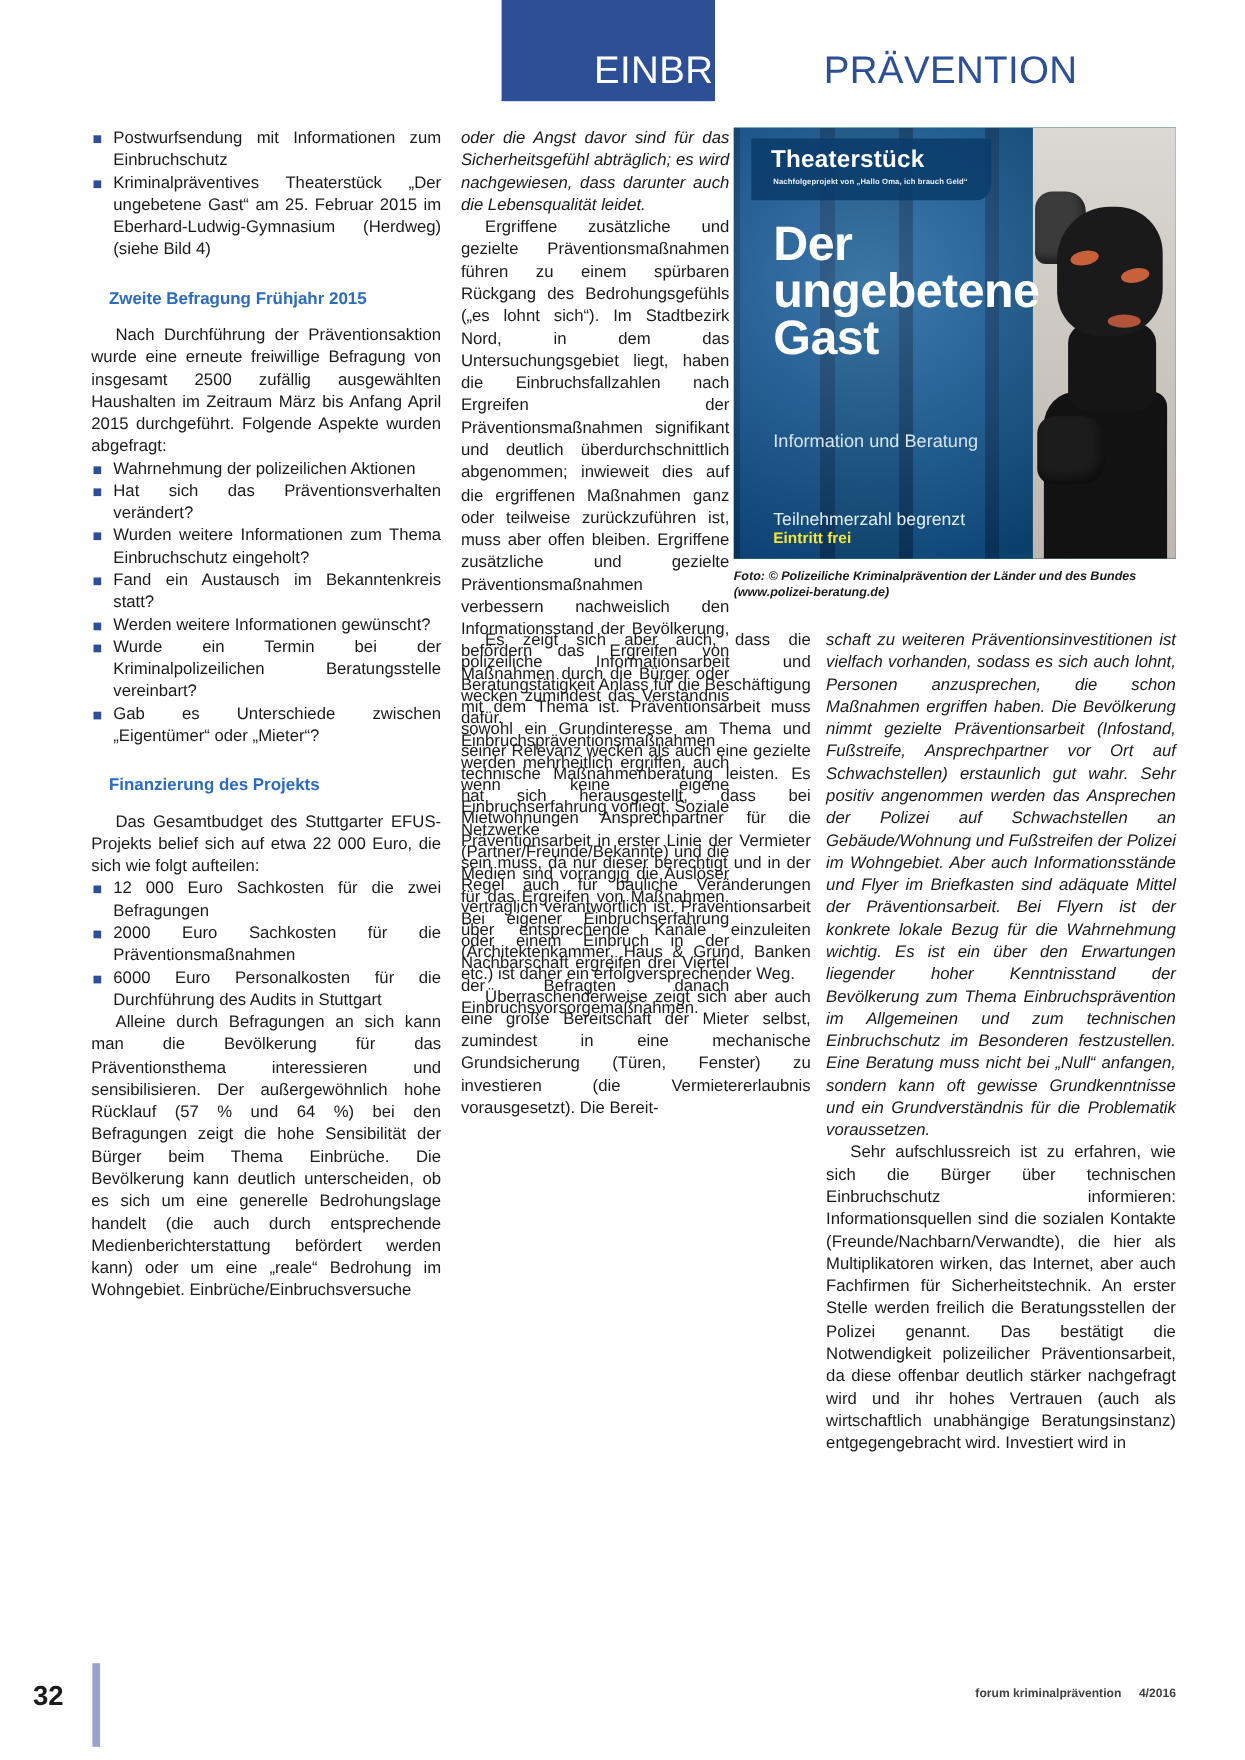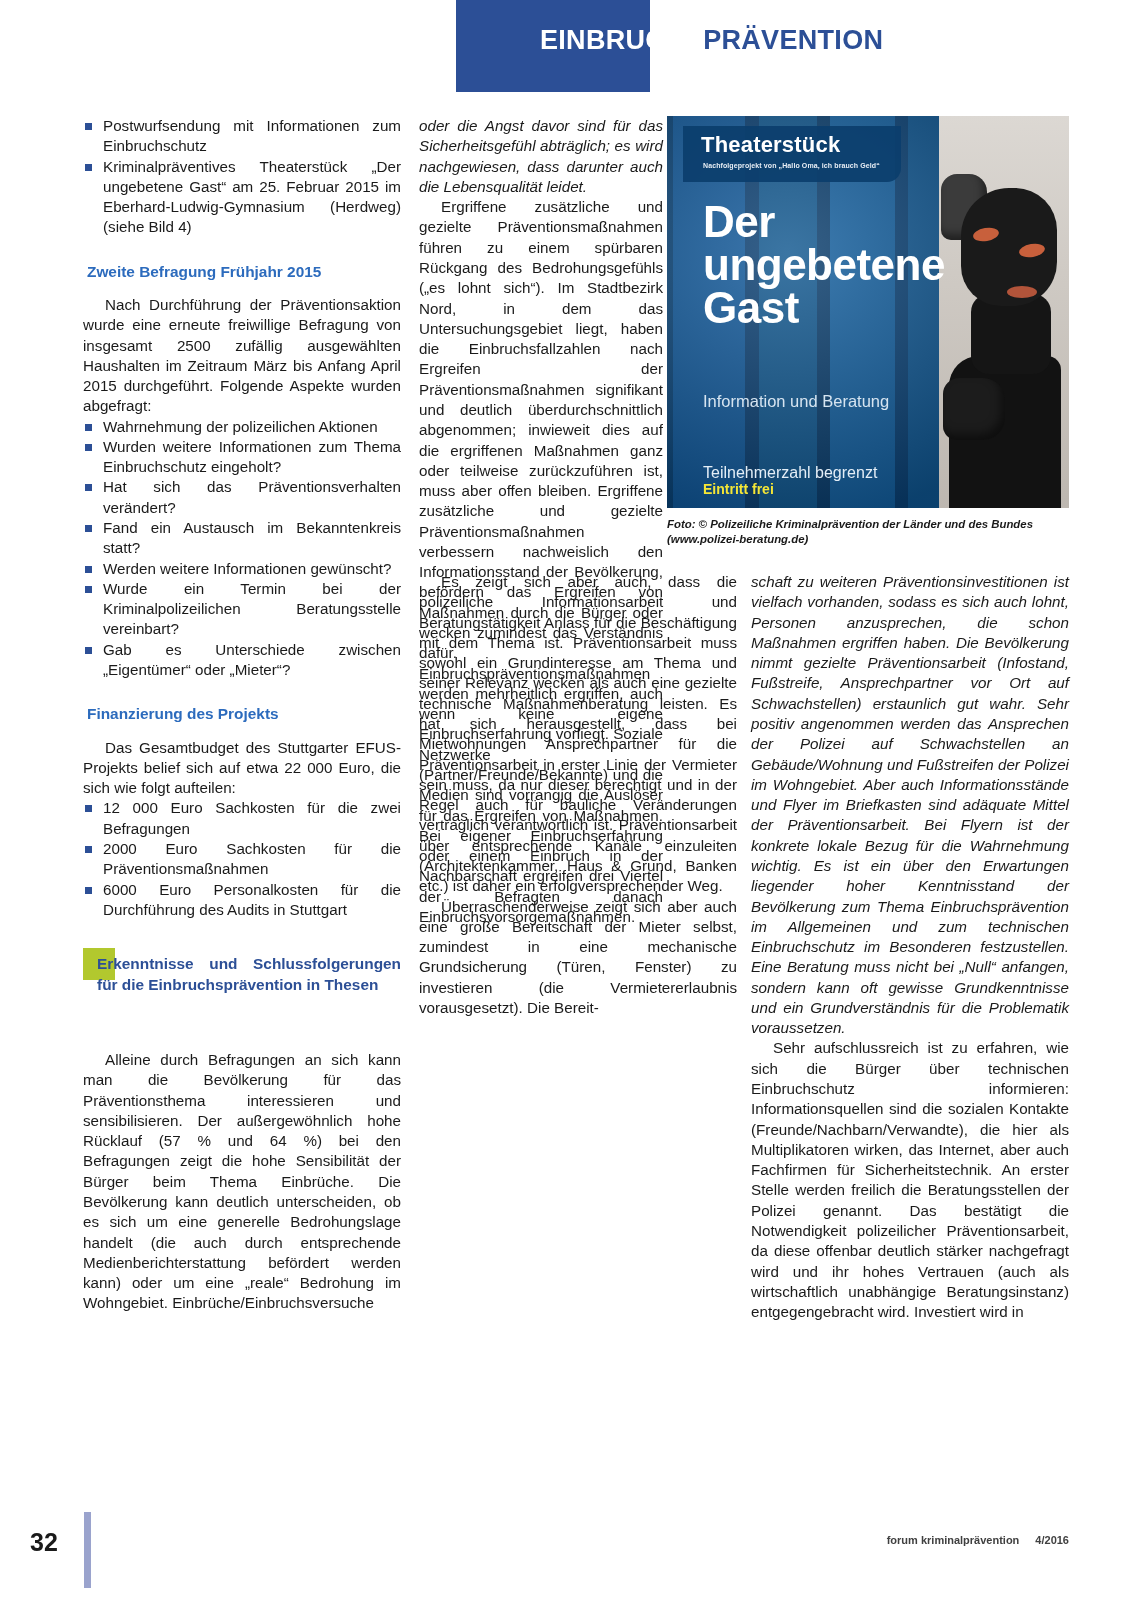--- a/index.html
+++ b/index.html
@@ -30,26 +30,26 @@
     width: 194px;
     height: 92px;
     background: #2c4f96;
   }
   .header-title {
     position: absolute;
     left: 0; top: 0;
     width: 1132px;
     height: 92px;
     display: flex;
-    align-items: center;
+    align-items: flex-end;
     justify-content: flex-start;
     padding-left: 540px;
     box-sizing: border-box;
-    font-size: 27px;
-    font-weight: bold;
+    font-size: 35px;
+    font-weight: normal;
     letter-spacing: 0.3px;
     line-height: 1;
     padding-bottom: 11px;
   }
   .header-title .part-white { color: #ffffff; }
   .header-title .part-blue  { color: #2c4f96; }
 
   
   .col {
     position: absolute;
@@ -107,21 +107,21 @@
     width: 7px;
     height: 7px;
     background: #2c4f96;
   }
 
   
   .subhead {
     color: #2c6bbd;
     font-size: 15.4px;
     font-weight: bold;
-    margin: 24px 0 14px 4px;
+    margin: 24px 0 14px 16px;
     line-height: 1.25;
   }
 
   
   .thesis-block {
     position: relative;
     margin: 34px 0 18px 0;
     min-height: 78px;
   }
   .green-square {
@@ -365,42 +365,38 @@
     <li>Postwurfsendung mit Informationen zum Einbruchschutz</li>
     <li>Kriminalpräventives Theaterstück „Der ungebetene Gast“ am 25. Februar 2015 im Eberhard-Ludwig-Gymnasium (Herdweg) (siehe Bild 4)</li>
   </ul>
 
   <div class="subhead">Zweite Befragung Frühjahr 2015</div>
 
   <p class="body">Nach Durchführung der Präventionsaktion wurde eine erneute freiwillige Befragung von insgesamt 2500 zufällig ausgewählten Haushalten im Zeitraum März bis Anfang April 2015 durchgeführt. Folgende Aspekte wurden abgefragt:</p>
 
   <ul class="bullets">
     <li>Wahrnehmung der polizeilichen Aktionen</li>
+    <li>Hat sich das Präventionsverhalten verändert?</li>
     <li>Wurden weitere Informationen zum Thema Einbruchschutz eingeholt?</li>
-    <li>Hat sich das Präventionsverhalten verändert?</li>
     <li>Fand ein Austausch im Bekanntenkreis statt?</li>
     <li>Werden weitere Informationen gewünscht?</li>
     <li>Wurde ein Termin bei der Kriminalpolizeilichen Beratungsstelle vereinbart?</li>
     <li>Gab es Unterschiede zwischen „Eigentümer“ oder „Mieter“?</li>
   </ul>
 
   <div class="subhead">Finanzierung des Projekts</div>
 
   <p class="body">Das Gesamtbudget des Stuttgarter EFUS-Projekts belief sich auf etwa 22 000 Euro, die sich wie folgt aufteilen:</p>
 
   <ul class="bullets">
     <li>12 000 Euro Sachkosten für die zwei Befragungen</li>
     <li>2000 Euro Sachkosten für die Präventionsmaßnahmen</li>
     <li>6000 Euro Personalkosten für die Durchführung des Audits in Stuttgart</li>
   </ul>
 
-  <div class="thesis-block">
-    <div class="green-square"></div>
-    <div class="thesis-heading">Erkenntnisse und Schlussfolgerungen für die Einbruchsprävention in Thesen</div>
-  </div>
 
   <p class="body">Alleine durch Befragungen an sich kann man die Bevölkerung für das Präventionsthema interessieren und sensibilisieren. Der außergewöhnlich hohe Rücklauf (57 % und 64 %) bei den Befragungen zeigt die hohe Sensibilität der Bürger beim Thema Einbrüche. Die Bevölkerung kann deutlich unterscheiden, ob es sich um eine generelle Bedrohungslage handelt (die auch durch entsprechende Medienberichterstattung befördert werden kann) oder um eine „reale“ Bedrohung im Wohngebiet. Einbrüche/Einbruchsversuche</p>
 </div>
 
 <div class="col col-2">
   <p class="body noindent">oder die Angst davor sind für das Sicherheitsgefühl abträglich; es wird nachgewiesen, dass darunter auch die Lebensqualität leidet.</p>
   <p class="body">Ergriffene zusätzliche und gezielte Präventionsmaßnahmen führen zu einem spürbaren Rückgang des Bedrohungsgefühls („es lohnt sich“). Im Stadtbezirk Nord, in dem das Untersuchungsgebiet liegt, haben die Einbruchsfallzahlen nach Ergreifen der Präventionsmaßnahmen signifikant und deutlich überdurchschnittlich abgenommen; inwieweit dies auf die ergriffenen Maßnahmen ganz oder teilweise zurückzuführen ist, muss aber offen bleiben. Ergriffene zusätzliche und gezielte Präventionsmaßnahmen verbessern nachweislich den Informationsstand der Bevölkerung, befördern das Ergreifen von Maßnahmen durch die Bürger oder wecken zumindest das Verständnis dafür. Einbruchspräventionsmaßnahmen werden mehrheitlich ergriffen, auch wenn keine eigene Einbruchserfahrung vorliegt. Soziale Netzwerke (Partner/Freunde/Bekannte) und die Medien sind vorrangig die Auslöser für das Ergreifen von Maßnahmen. Bei eigener Einbruchserfahrung oder einem Einbruch in der Nachbarschaft ergreifen drei Viertel der Befragten danach Einbruchsvorsorgemaßnahmen.</p>
 </div>
 
 <div class="col-2b">

